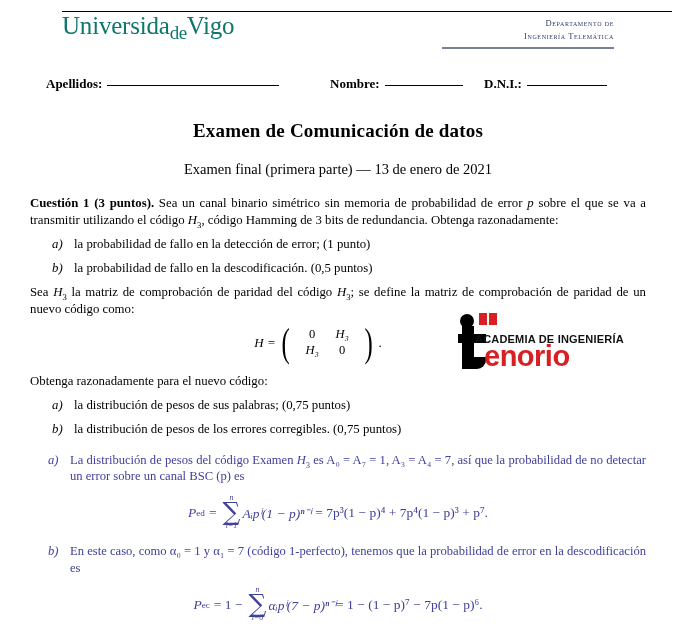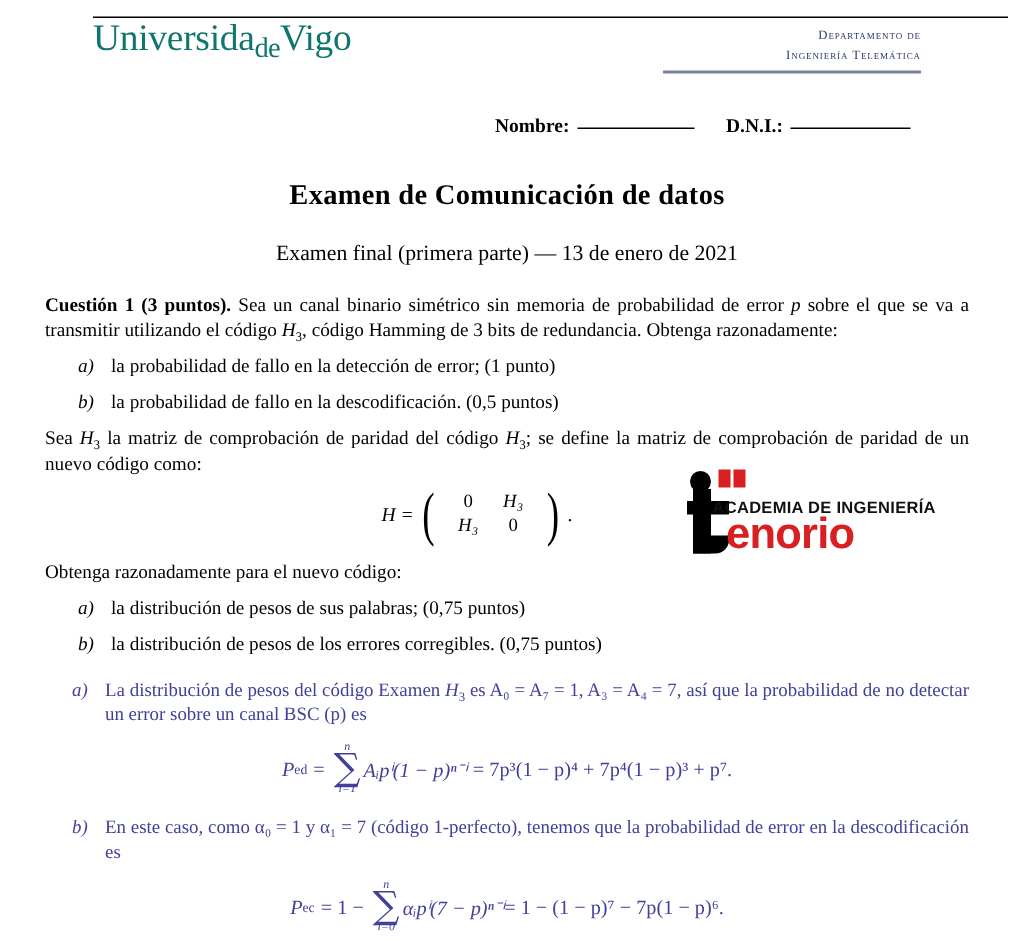--- a/index.html
+++ b/index.html
@@ -289,20 +289,21 @@
     <div class="uni-rule"></div>
     <div class="uni-logo"><span>Universida</span><span class="de">de</span><span>Vigo</span></div>
     <div class="dept">
       <div>Departamento de</div>
       <div>Ingeniería Telemática</div>
     </div>
     <div class="dept-rule"></div>
   </div>
 
   <div class="fields">
+    <span class="f-ape"><span>Apellidos:</span><span class="rule rule-long"></span></span>
     <span class="f-nom"><span>Nombre:</span><span class="rule rule-mid"></span></span>
     <span class="f-dni"><span>D.N.I.:</span><span class="rule rule-short"></span></span>
   </div>
 
   <div class="title-block">
     <div class="exam-title">Examen de Comunicación de datos</div>
     <div class="exam-sub">Examen final (primera parte) — 13 de enero de 2021</div>
   </div>
 
   <div class="body-text"><span class="q-label">Cuestión 1 (3 puntos).</span><span> Sea un canal binario simétrico sin memoria de probabilidad de error </span><span class="mathvar">p</span><span> sobre el que se va a transmitir utilizando el código </span><span class="cal">H</span><sub>3</sub><span>, código Hamming de 3 bits de redundancia. Obtenga razonadamente:</span></div>

